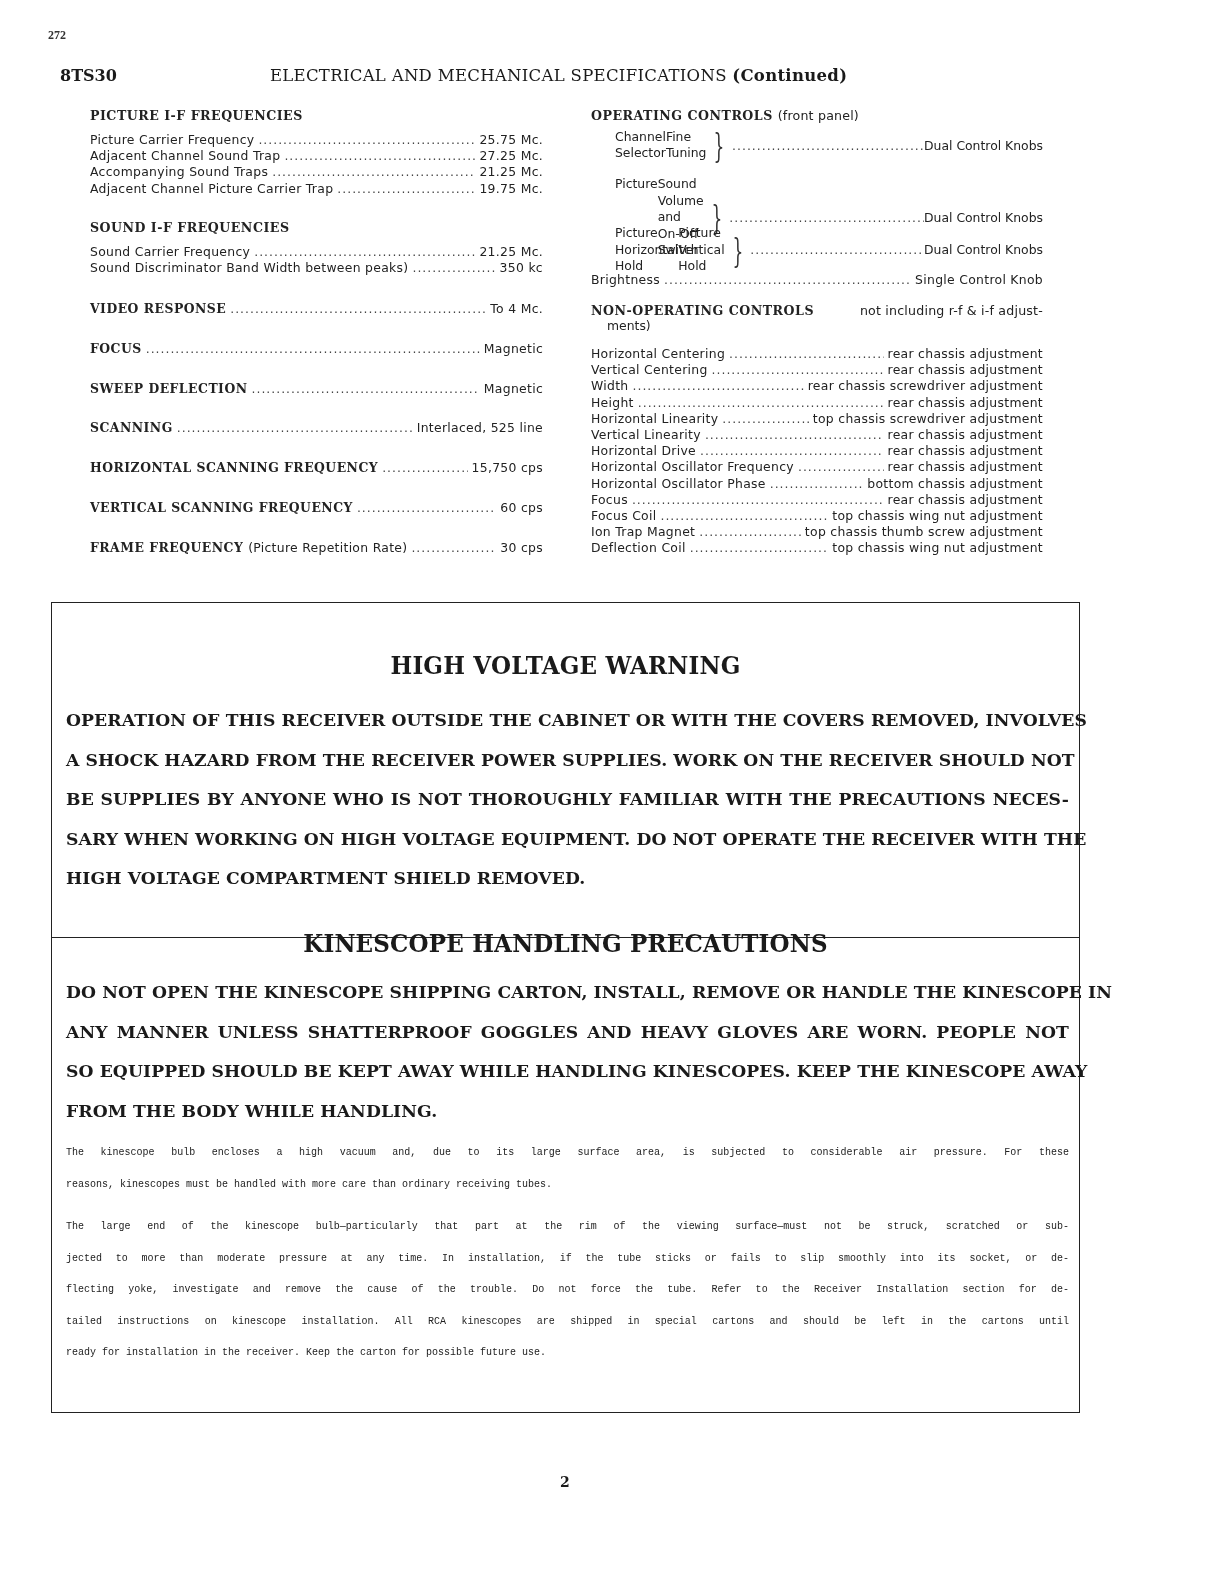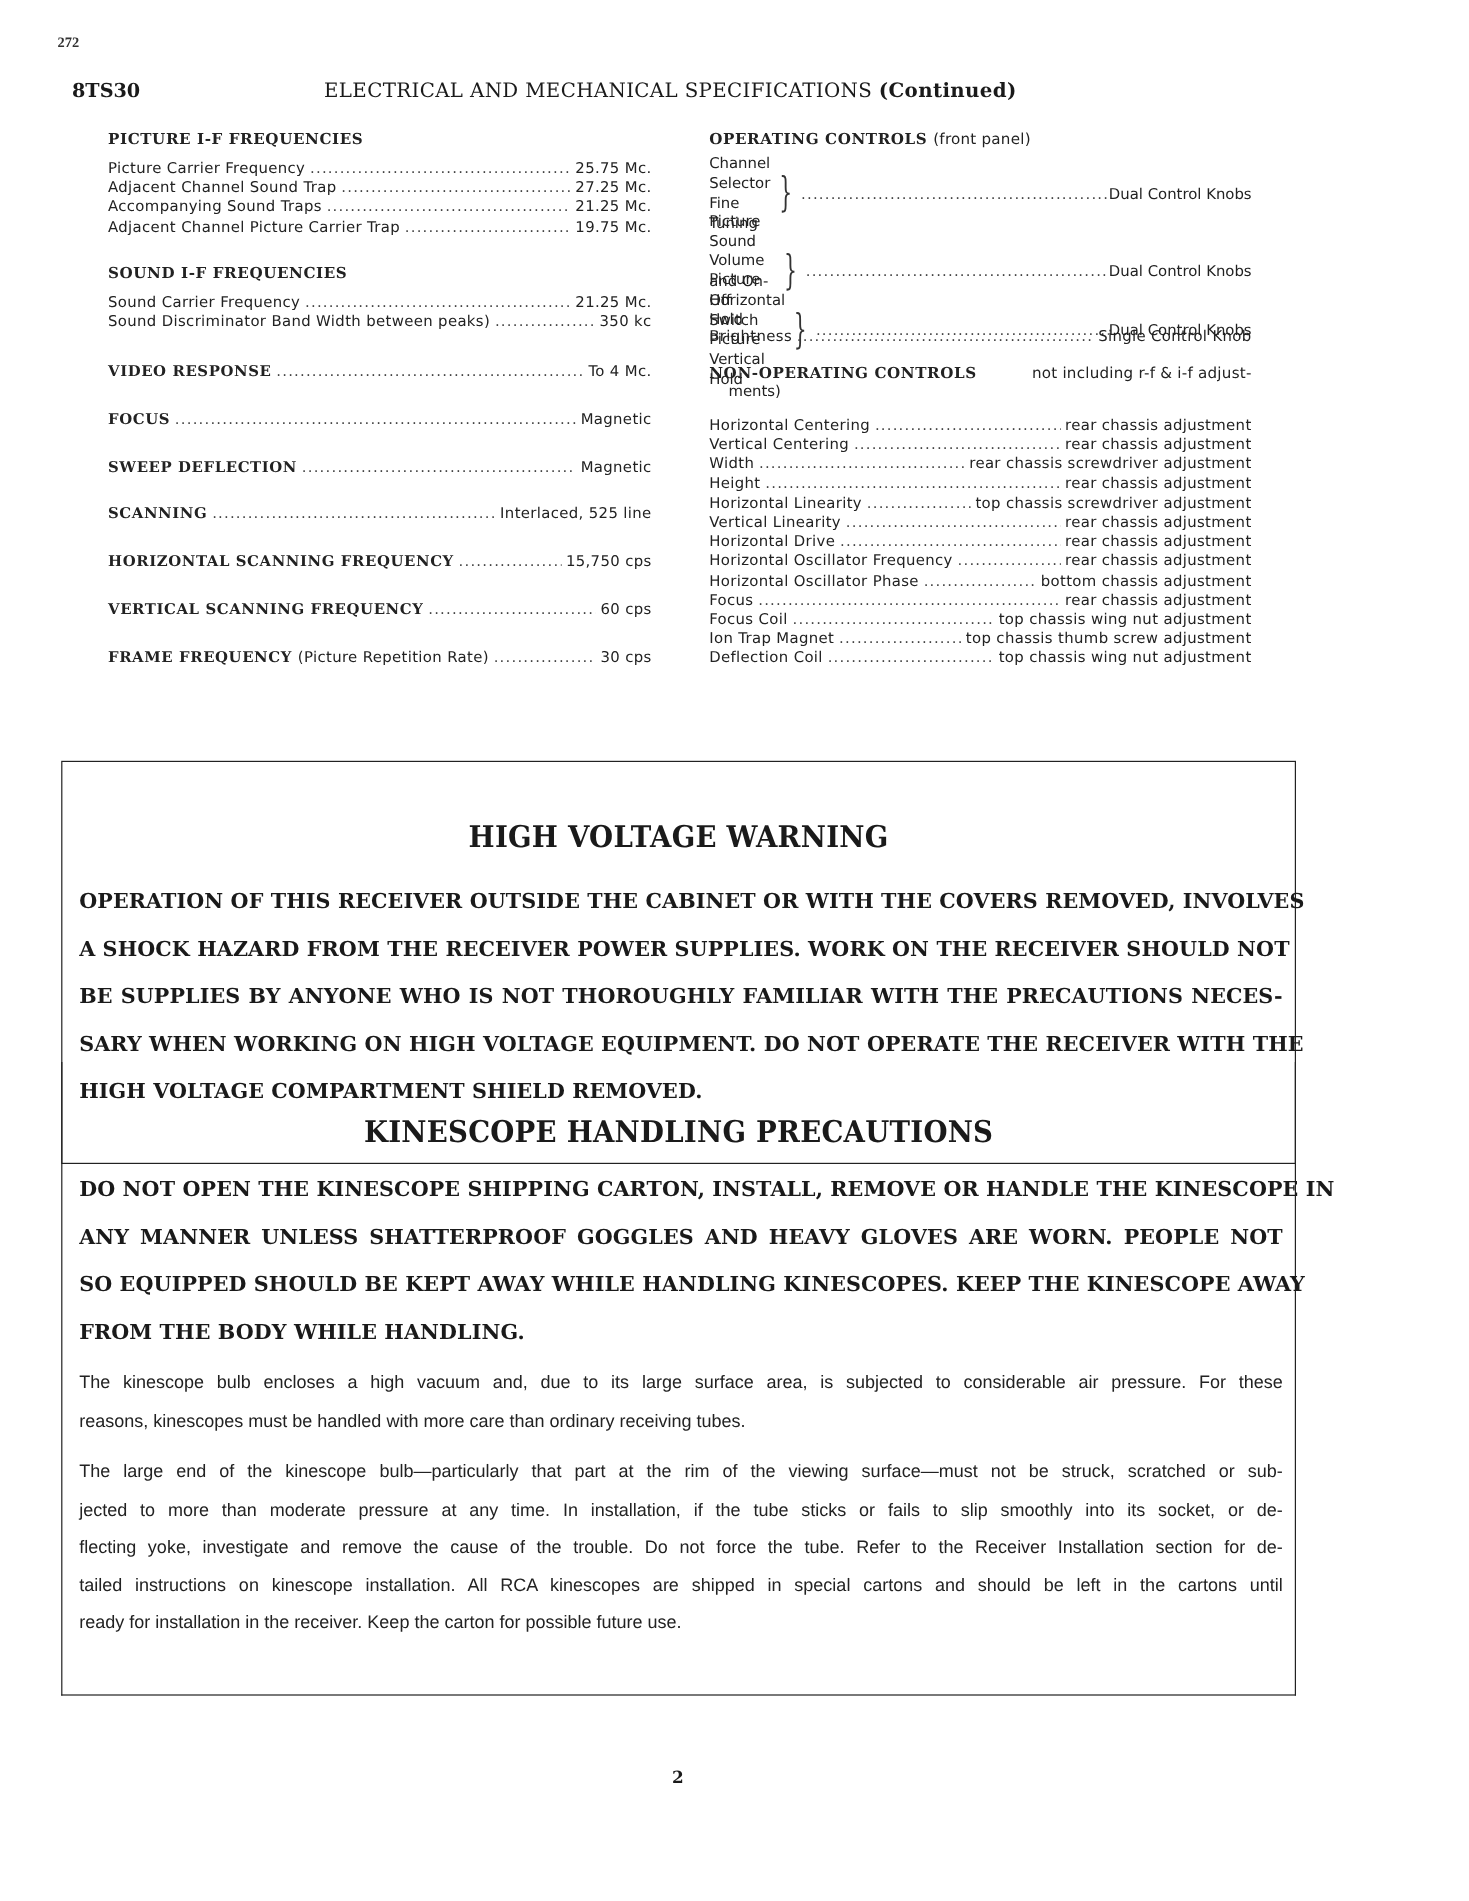--- a/index.html
+++ b/index.html
@@ -18,34 +18,34 @@
     .sec-head .norm { font-weight: normal; font-family: "DejaVu Sans", sans-serif; letter-spacing: 0.2px; }
 
     .row { display: flex; align-items: flex-end; white-space: nowrap; line-height: 16.2px; letter-spacing: 0.3px; }
     .row .lbl { flex: 0 0 auto; }
     .row .dots { flex: 1 1 auto; overflow: hidden; margin: 0 4px; color: #444; letter-spacing: 1px; }
     .row .dots::before { content: "................................................................................................................................................................................................................................"; }
     .row .val { flex: 0 0 auto; }
     .row.bold-lbl .lbl { font-family: "DejaVu Serif", serif; font-weight: bold; letter-spacing: 0.5px; }
 
     .brace-group { position: relative; display: flex; align-items: center; }
-    .brace-lines { display: flex; flex-direction: column; line-height: 16.5px; }
+    .brace-lines { display: flex; flex-direction: row; line-height: 16.5px; margin-left: 24px; }
     .brace { font-size: 34px; line-height: 34px; font-family: "DejaVu Serif", serif; font-weight: 100; margin: 0 2px; transform: scaleX(0.5); color: #333; }
     .brace-group .dots { flex: 1 1 auto; overflow: hidden; white-space: nowrap; color: #444; letter-spacing: 1px; }
     .brace-group .dots::before { content: "................................................................................................................................................................................................"; }
     .brace-group .val { flex: 0 0 auto; white-space: nowrap; }
 
     .box { border: 1.5px solid #222; }
-    .box-hv { left: 51px; top: 634px; width: 1027px; height: 334px; border-bottom: 1.5px solid #222; }
+    .box-hv { left: 51px; top: 602px; width: 1027px; height: 334px; border-bottom: 1.5px solid #222; }
     .box-ks { left: 51px; top: 885px; width: 1027px; height: 527px; border-top: none; }
     .box-title { position: absolute; left: 0; right: 0; text-align: center; font-family: "DejaVu Serif", serif; font-weight: bold; font-size: 25px; letter-spacing: 0.2px; color: #1a1a1a; transform: scaleX(0.92); }
     .box-caps { position: absolute; left: 14px; right: 10px; font-family: "DejaVu Serif", serif; font-weight: bold; font-size: 17.2px; line-height: 39.5px; text-align: justify; text-align-last: left; letter-spacing: 0.1px; color: #1a1a1a; }
     .box-caps .cap-line { display: block; text-align: justify; text-align-last: justify; white-space: nowrap; }
     .box-caps .cap-line.last { text-align-last: left; }
-    .box-para { position: absolute; left: 14px; right: 10px; font-family: Liberation Sans, sans-serif; font-size: 15px; line-height: 31.5px; color: #222; }
+    .box-para { position: absolute; left: 14px; right: 10px; font-family: Liberation Mono, monospace; font-size: 10px; line-height: 31.5px; color: #222; }
     .box-para .pl { display: block; text-align: justify; text-align-last: justify; white-space: nowrap; }
     .box-para .pl.last { text-align-last: left; }
 
     .page-num-bottom { left: 560px; top: 1474px; font-size: 14px; font-weight: bold; font-family: "DejaVu Serif", serif; }
   </style>
 </head>
 <body>
 
 <div class="abs page-num-top">272</div>
 <div class="abs model">8TS30</div>

